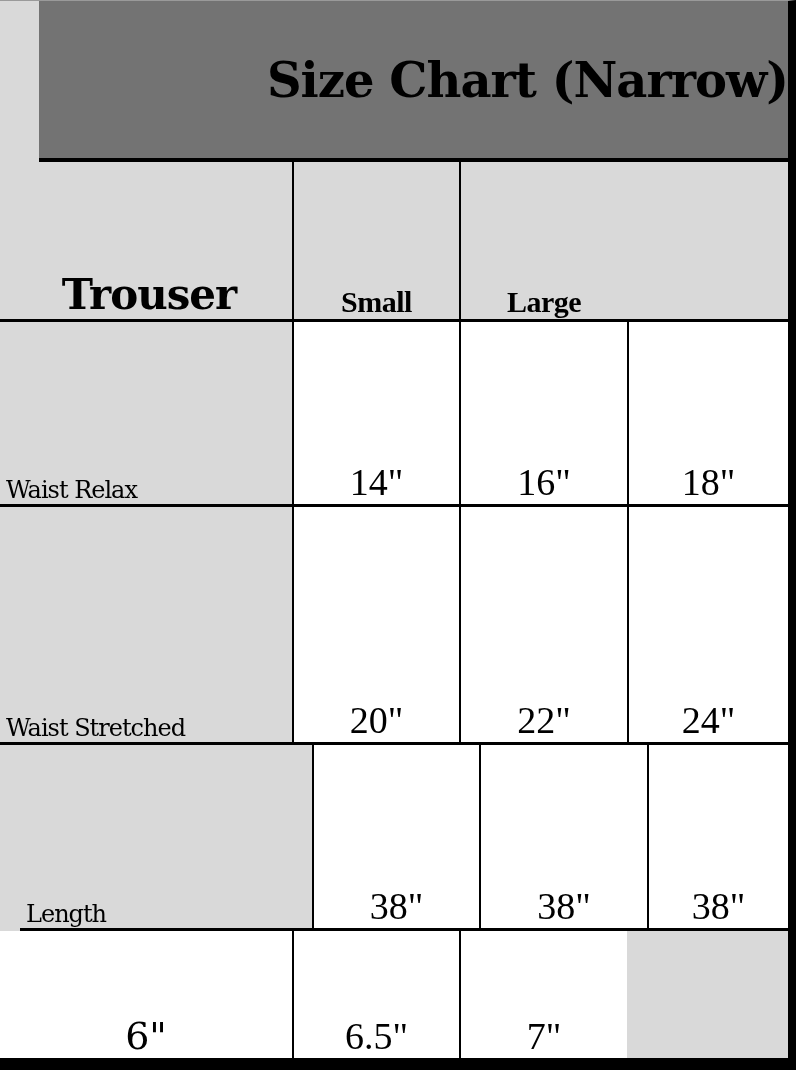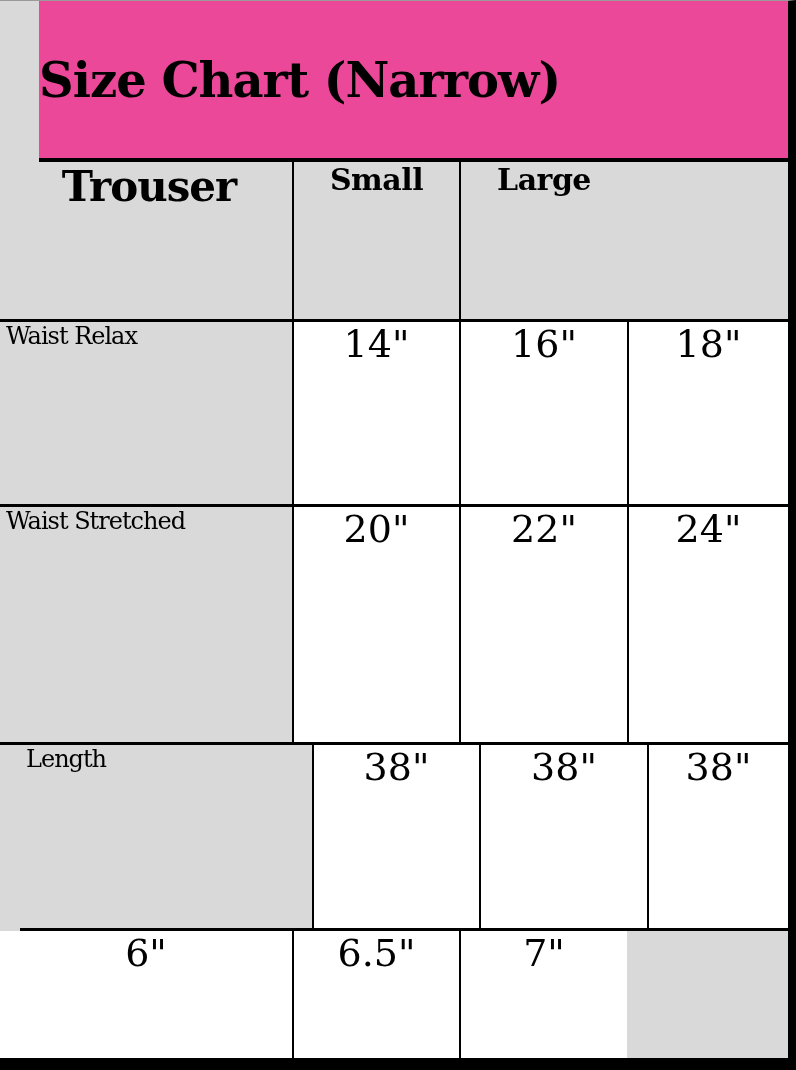--- a/index.html
+++ b/index.html
@@ -19,24 +19,24 @@
     font-family: "DejaVu Serif", "Liberation Serif", serif;
     color: #000000;
     display: flex;
     flex-direction: column;
     overflow: hidden;
   }
   .title-row {
     box-sizing: border-box;
     height: 161px;
     border-bottom: 4px solid #000000;
-    background: #ec4899;
+    background: #737373;
     display: flex;
     align-items: center;
-    justify-content: flex-start;
+    justify-content: flex-end;
     margin-left: 39px;
   }
   .title-text {
     font-size: 48px;
     font-weight: bold;
     letter-spacing: -1px;
   }
   .grid-row {
     box-sizing: border-box;
     display: grid;
@@ -44,25 +44,25 @@
     border-bottom: 3px solid #000000;
   }
   .header-row { height: 160px; background: #d9d9d9; }
   .data-row   { height: 185px; }
   .data-row-2 { height: 238px; }
   .data-row-3 { height: 186px; margin-left: 20px; }
   .data-row-last { flex: 1 1 auto; border-bottom: none; }
   .cell {
     box-sizing: border-box;
     display: flex;
-    align-items: flex-start;
+    align-items: flex-end;
     justify-content: center;
     overflow: hidden;
   }
-  .cell + .cell { border-left: 2px solid #000000; }
+  .cell + .cell { border-left: 2px solid #000000; font-family: Liberation Serif, serif; }
   .label-cell {
     background: #d9d9d9;
     justify-content: flex-start;
     padding-left: 6px;
   }
   .header-label {
     font-size: 42px;
     font-weight: bold;
     width: 100%;
     text-align: center;

